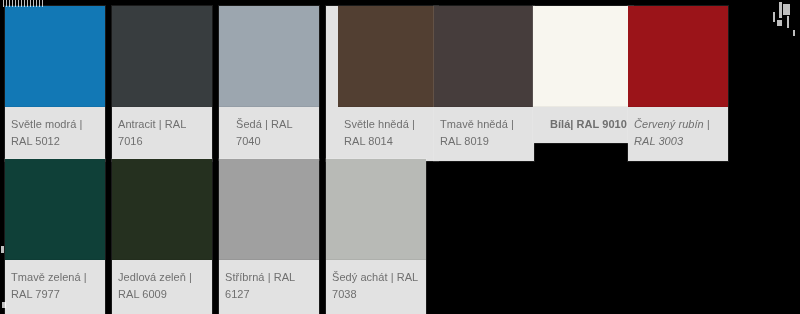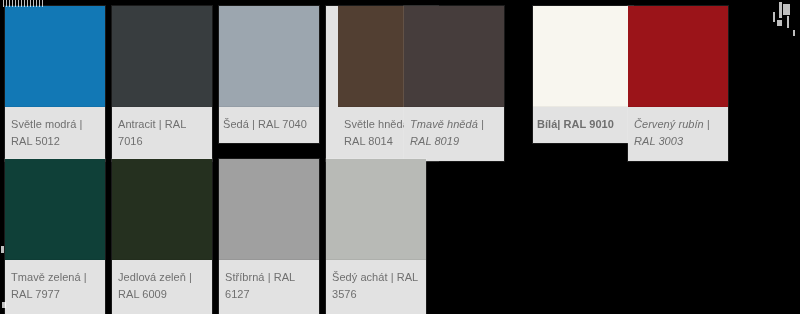--- a/index.html
+++ b/index.html
@@ -52,21 +52,21 @@
     padding: 9px 6px 11px 6px;
     background: #e2e2e2;
     color: #6f6f6f;
     font-size: 11px;
     line-height: 17px;
     text-align: left;
     letter-spacing: 0.05px;
     word-break: break-word;
   }
   .color-card.single-line .color-caption {
-    padding: 9px 4px 10px 4px;
+    padding: 9px 4px 10px 17px;
   }
 
   
   .artifact {
     position: absolute;
     background: #ffffff;
     opacity: 0.75;
     pointer-events: none;
   }
   .artifact-tl { left: 3px;  top: 0;  width: 42px; height: 7px;
@@ -101,21 +101,21 @@
     <div class="color-card single-line" style="left:219px;">
       <span class="color-chip" style="background-color: rgb(156, 166, 175);"></span>
       <div class="color-caption">Šedá | RAL 7040</div>
     </div>
 
     <div class="color-card" style="left:326px;padding-left:12px;">
       <span class="color-chip" style="background-color: rgb(82, 63, 50);"></span>
       <div class="color-caption">Světle hnědá | RAL 8014</div>
     </div>
 
-    <div class="color-card" style="left:404px;font-style:italic;">
+    <div class="color-card" style="left:434px;">
       <span class="color-chip" style="background-color: rgb(70, 61, 60);"></span>
       <div class="color-caption">Tmavě hnědá | RAL 8019</div>
     </div>
 
     <div class="color-card single-line" style="left:533px;font-weight:bold;">
       <span class="color-chip" style="background-color: rgb(248, 246, 239);"></span>
       <div class="color-caption">Bílá| RAL 9010</div>
     </div>
 
     <div class="color-card" style="left:628px;font-style:italic;">
@@ -137,21 +137,21 @@
       <div class="color-caption">Jedlová zeleň | RAL 6009</div>
     </div>
 
     <div class="color-card" style="left:219px;">
       <span class="color-chip" style="background-color: rgb(160, 160, 160);"></span>
       <div class="color-caption">Stříbrná | RAL 6127</div>
     </div>
 
     <div class="color-card" style="left:326px;">
       <span class="color-chip" style="background-color: rgb(184, 186, 182);"></span>
-      <div class="color-caption">Šedý achát | RAL 3576</div>
+      <div class="color-caption">Šedý achát | RAL 7038</div>
     </div>
 
   </div>
 
   <div class="artifact artifact-tl"></div>
   <div class="artifact artifact-tr1"></div>
   <div class="artifact artifact-tr2"></div>
   <div class="artifact artifact-tr3"></div>
   <div class="artifact artifact-tr4"></div>
   <div class="artifact artifact-tr5"></div>

